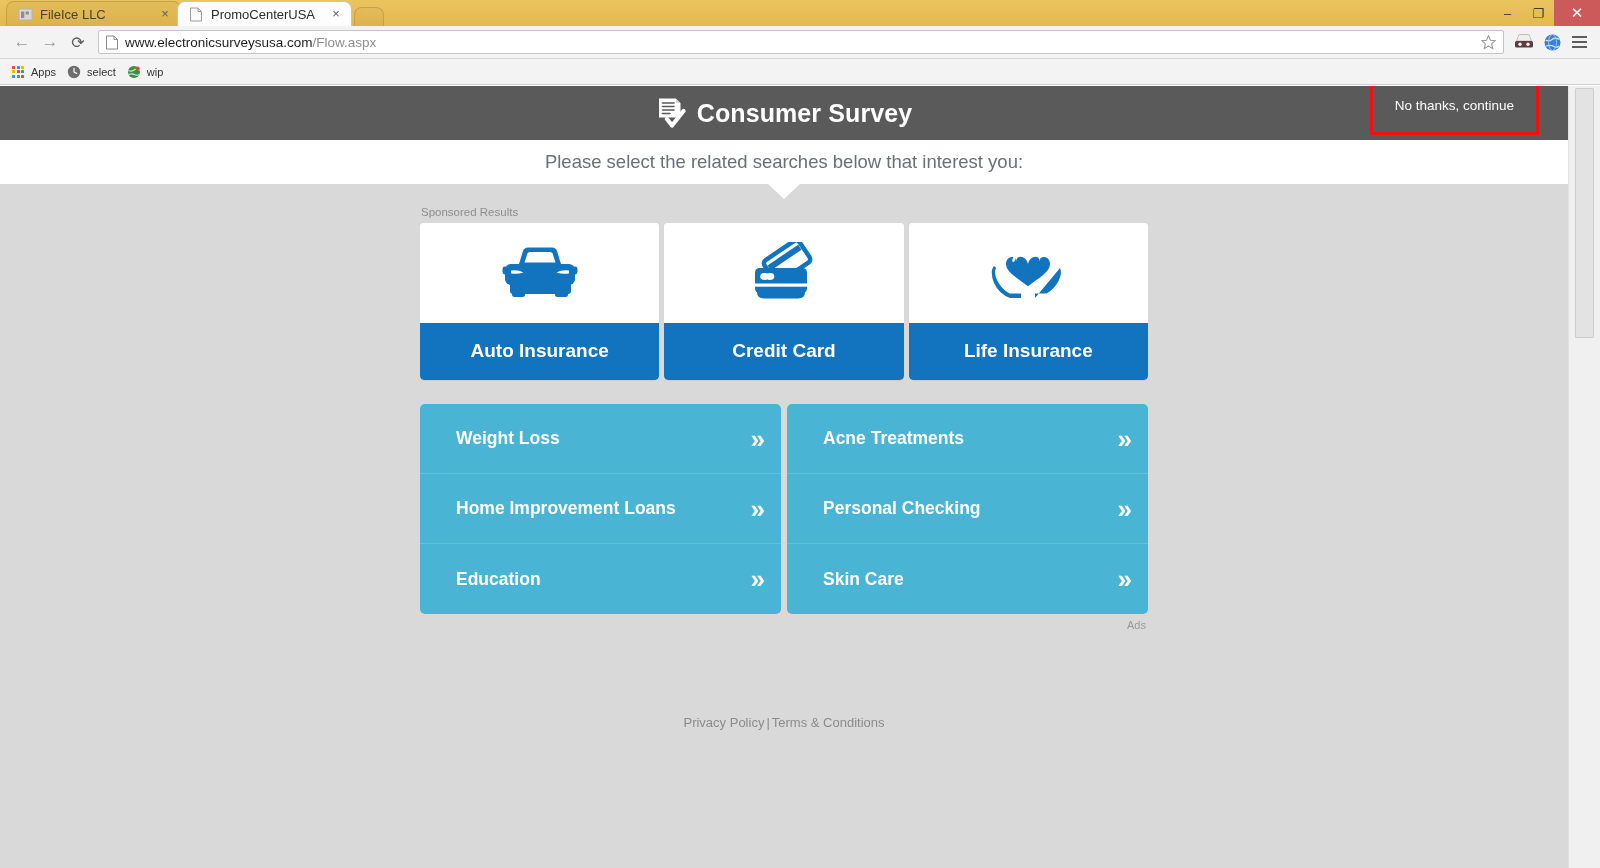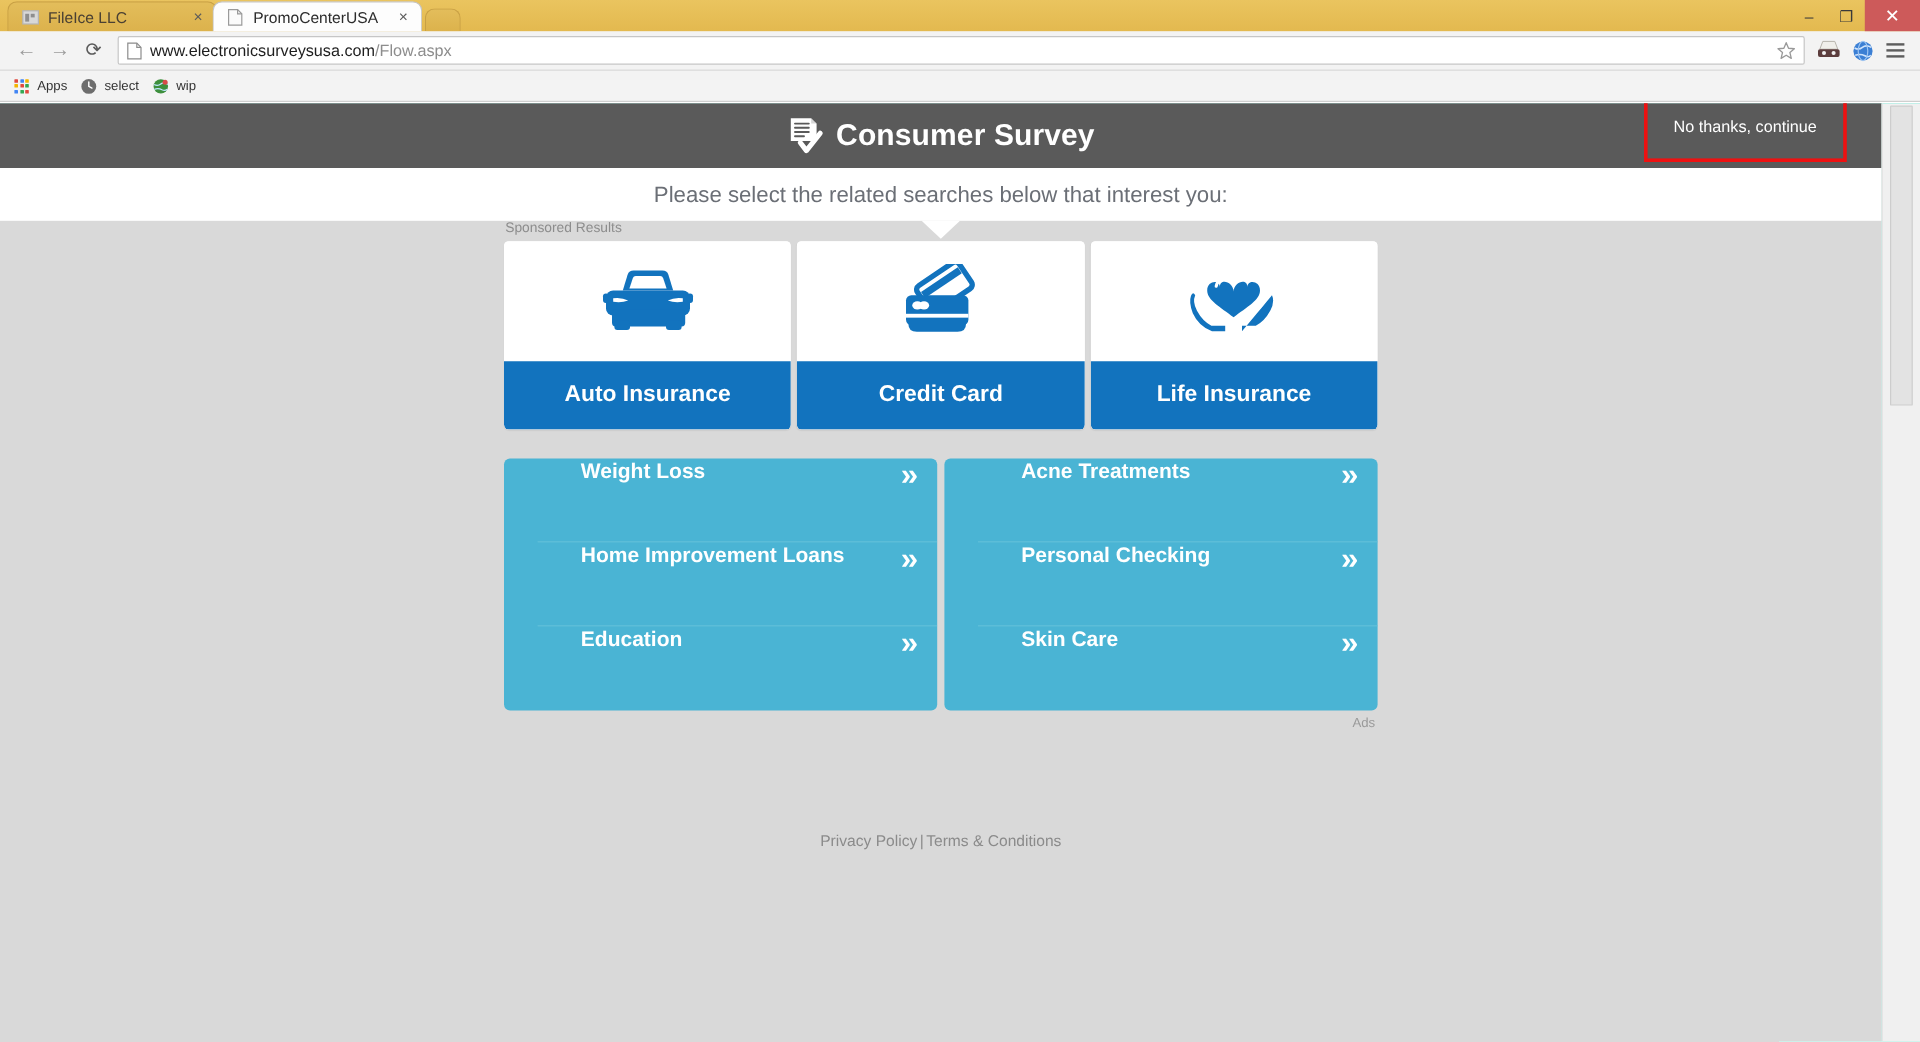--- a/index.html
+++ b/index.html
@@ -162,21 +162,21 @@
   
   .apps-grid { display: grid; grid-template-columns: repeat(3, 3px); grid-template-rows: repeat(3, 3px); gap: 1.5px; }
   .apps-grid span { width: 3px; height: 3px; display: block; border-radius: 0.5px; }
 
   
   #viewport {
     position: absolute;
     top: 86px; left: 0;
     width: 1600px;
     height: 782px;
-    background: #5eead4;
+    background: #e5e5e5;
     overflow: hidden;
   }
   #page {
     position: absolute;
     top: 0; left: 0;
     width: 1568px;
     height: 782px;
     background: #d9d9d9;
   }
 
@@ -230,21 +230,21 @@
     position: absolute;
     left: 50%;
     bottom: -15px;
     transform: translateX(-50%);
     width: 0; height: 0;
     border-left: 16px solid transparent;
     border-right: 16px solid transparent;
     border-top: 15px solid #ffffff;
   }
 
-  .content { position: relative; }
+  .content { position: relative; padding-top: 22px; }
   .inner { width: 728px; margin: 0 auto; }
 
   .sponsored-label {
     font-size: 11.5px;
     color: #8d8d8d;
     margin-bottom: 5px;
     padding-left: 1px;
   }
 
   .cards-row { display: flex; gap: 5px; }
@@ -278,27 +278,26 @@
 
   .lists-row { display: flex; gap: 6px; margin-top: 24px; }
   .list-col {
     flex: 1 1 0;
     background: #4ab4d4;
     border-radius: 5px;
     overflow: hidden;
   }
   .list-item {
     display: flex;
-    align-items: flex-start;
+    align-items: center;
     justify-content: space-between;
     padding: 0 16px 0 36px;
     height: 70px;
     color: #ffffff;
     border-bottom: 1px solid #62c0d9;
-    margin-left: 28px;
   }
   .list-item:last-child { border-bottom: none; }
   .list-item-label { font-size: 17.5px; font-weight: bold; }
   .chev { font-size: 26px; line-height: 1; font-weight: bold; color: #ffffff; }
 
   .ads-label {
     text-align: right;
     font-size: 11px;
     color: #9a9a9a;
     margin-top: 5px;

